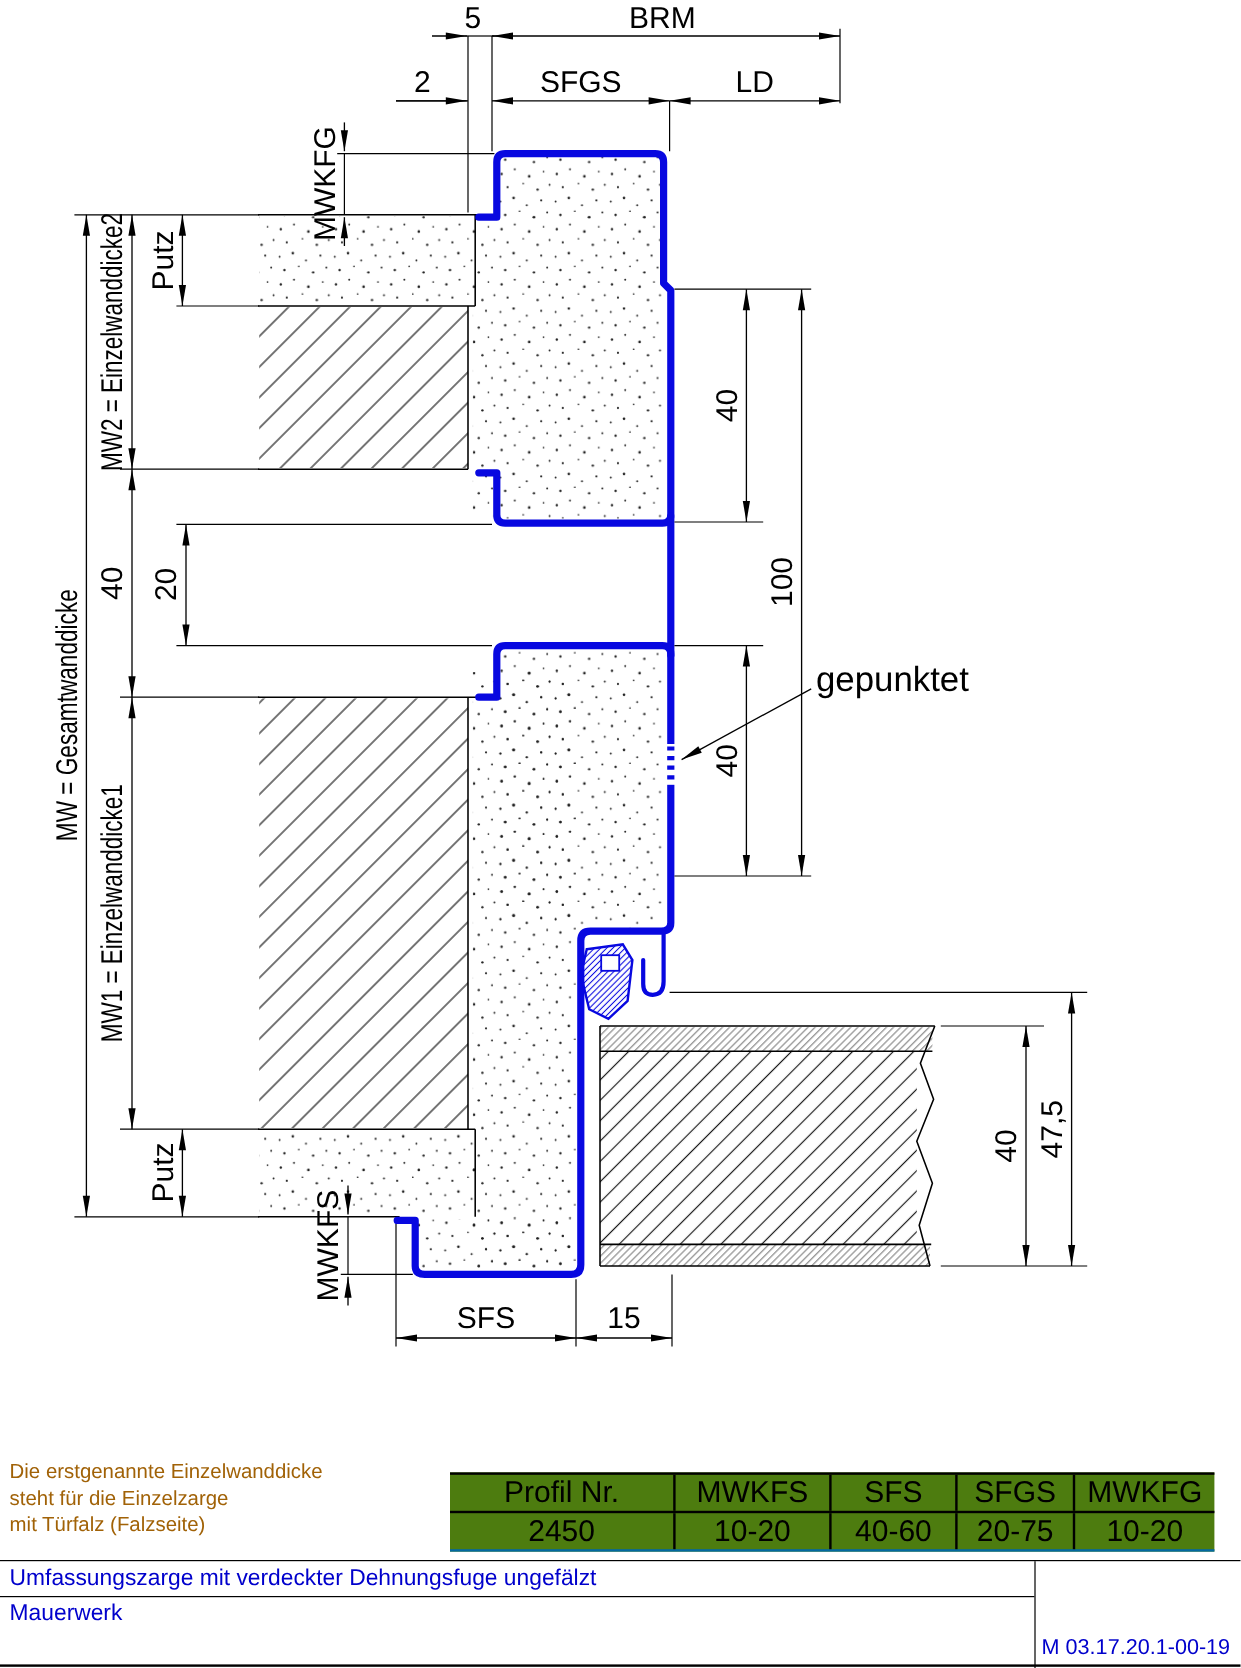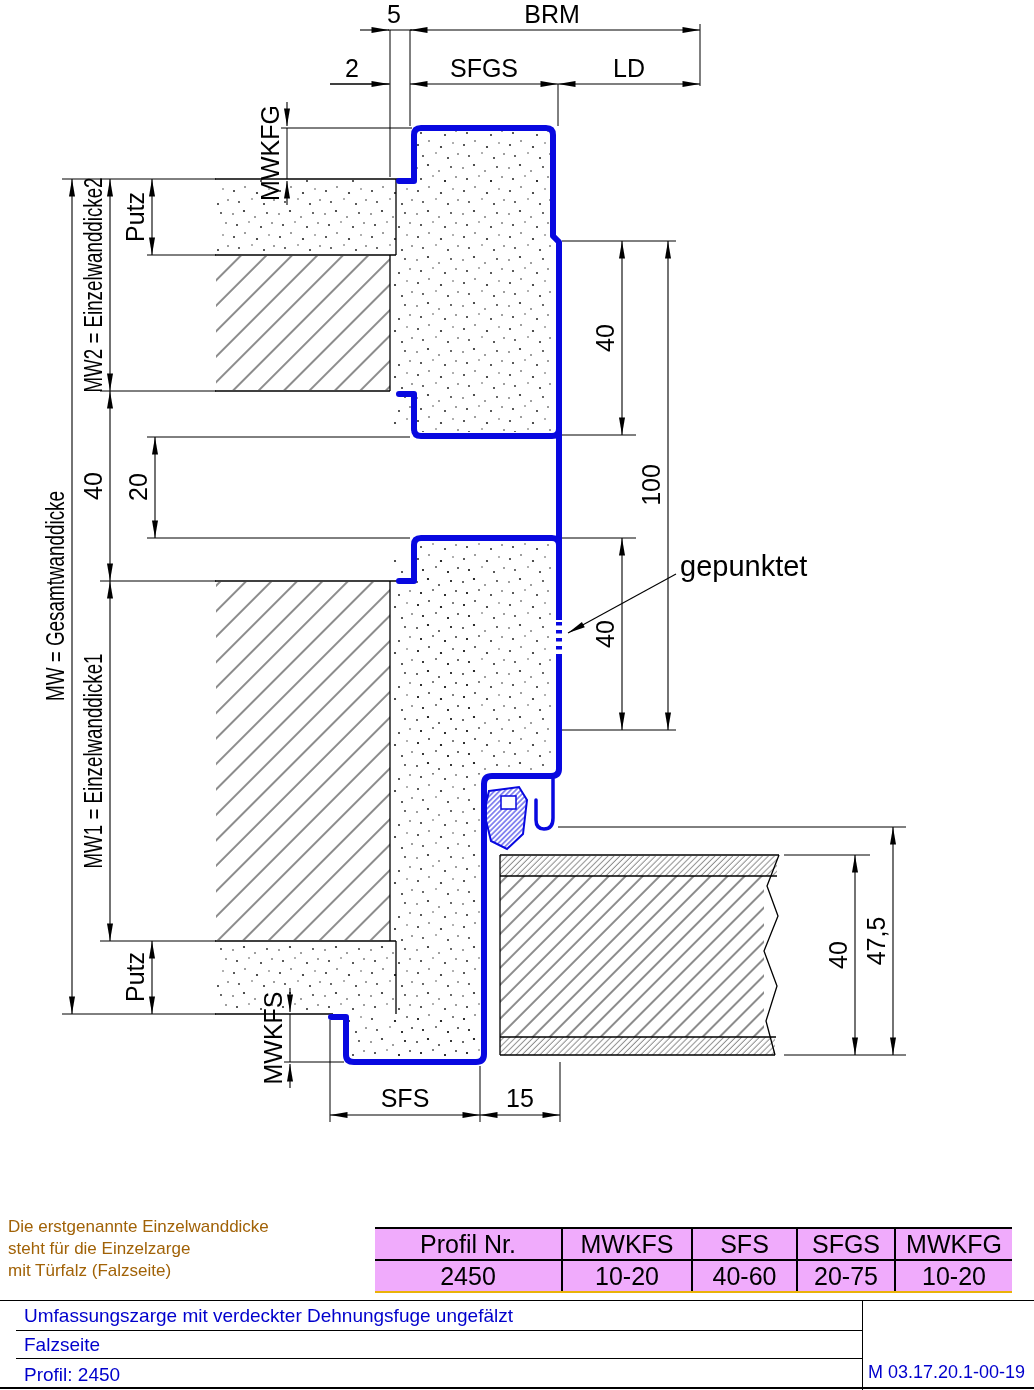--- a/index.html
+++ b/index.html
@@ -7,32 +7,32 @@
               font-family:"Liberation Sans", sans-serif; }
   .page { position:relative; width:1034px; height:1390px; background:#fff; overflow:hidden; }
   svg.drawing { position:absolute; left:0; top:0; }
 
   .dim { font-family:"Liberation Sans", sans-serif; font-size:25px; fill:#000; }
   .dim-big { font-size:29px; }
 
   .footnote { position:absolute; left:8px; top:1216px; font-size:17px; line-height:22px; color:#a16207; }
 
   .spec-table { position:absolute; left:375px; top:1227px; width:637px;
-                border-top:2px solid #000; border-bottom:2px solid #eab308;
-                font-size:25px; color:#000; background:#f0abfc; }
+                border-top:2px solid #000; border-bottom:2px solid #0369a1;
+                font-size:25px; color:#000; background:#4d7c0f; }
   .spec-row { display:grid; grid-template-columns:186px 130px 105px 98px 118px; }
   .spec-row.header { border-bottom:2px solid #000; }
   .spec-cell { height:30px; display:flex; align-items:center; justify-content:center; }
   .spec-cell + .spec-cell { border-left:2px solid #000; }
 
   .titleblock { position:absolute; left:0; top:1300px; width:1034px; height:89px;
                 border-top:1.5px solid #000; border-bottom:2px solid #000;
                 color:#0000cc; font-size:19px; background:#fff; }
   .tb-grid { display:grid; grid-template-columns:862px 172px; height:100%; }
-  .tb-left { display:grid; grid-template-rows:30px 28px 31px;padding-left:16px; }
+  .tb-left { display:grid; grid-template-rows:30px 28px 31px; }
   .tb-left .tb-row { border-bottom:1.5px solid #000; display:flex; align-items:center; padding-left:8px; }
   .tb-left .tb-row:last-child { border-bottom:none; }
   .tb-right { border-left:1.5px solid #000; position:relative; font-size:18px;padding-left:20px; }
   .tb-right .tb-doc { position:absolute; left:5px; bottom:7px; white-space:nowrap; }
 </style>
 </head>
 <body>
 
 <div class="page">
 
@@ -237,22 +237,21 @@
     <div class="spec-cell">40-60</div>
     <div class="spec-cell">20-75</div>
     <div class="spec-cell">10-20</div>
   </div>
 </div>
 
 <div class="titleblock">
   <div class="tb-grid">
     <div class="tb-left">
       <div class="tb-row">Umfassungszarge mit verdeckter Dehnungsfuge ungefälzt</div>
-      <div class="tb-row">Falzseite</div>
-      <div class="tb-row">Profil: 2450</div>
+      <div class="tb-row">Mauerwerk</div>
     </div>
     <div class="tb-right">
       <span class="tb-doc">M 03.17.20.1-00-19</span>
     </div>
   </div>
 </div>
 
 </div>
 
 </body></html>

